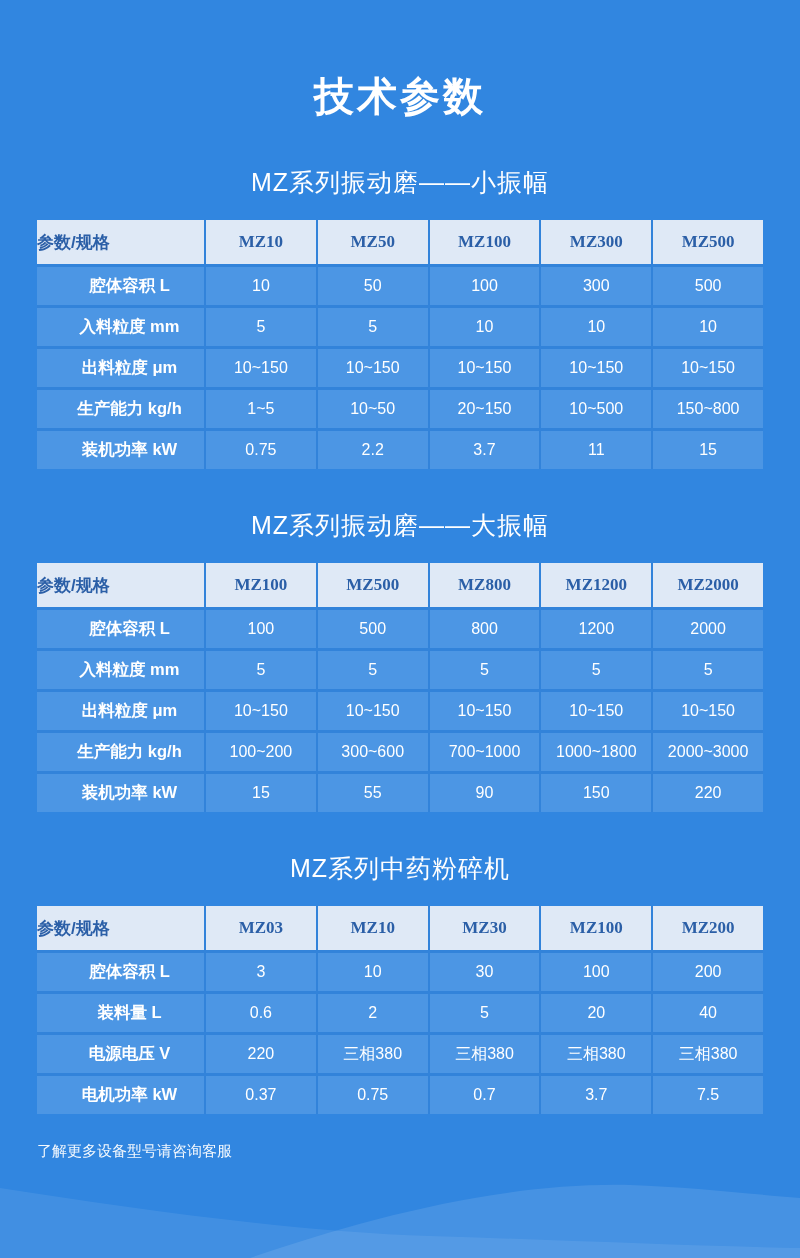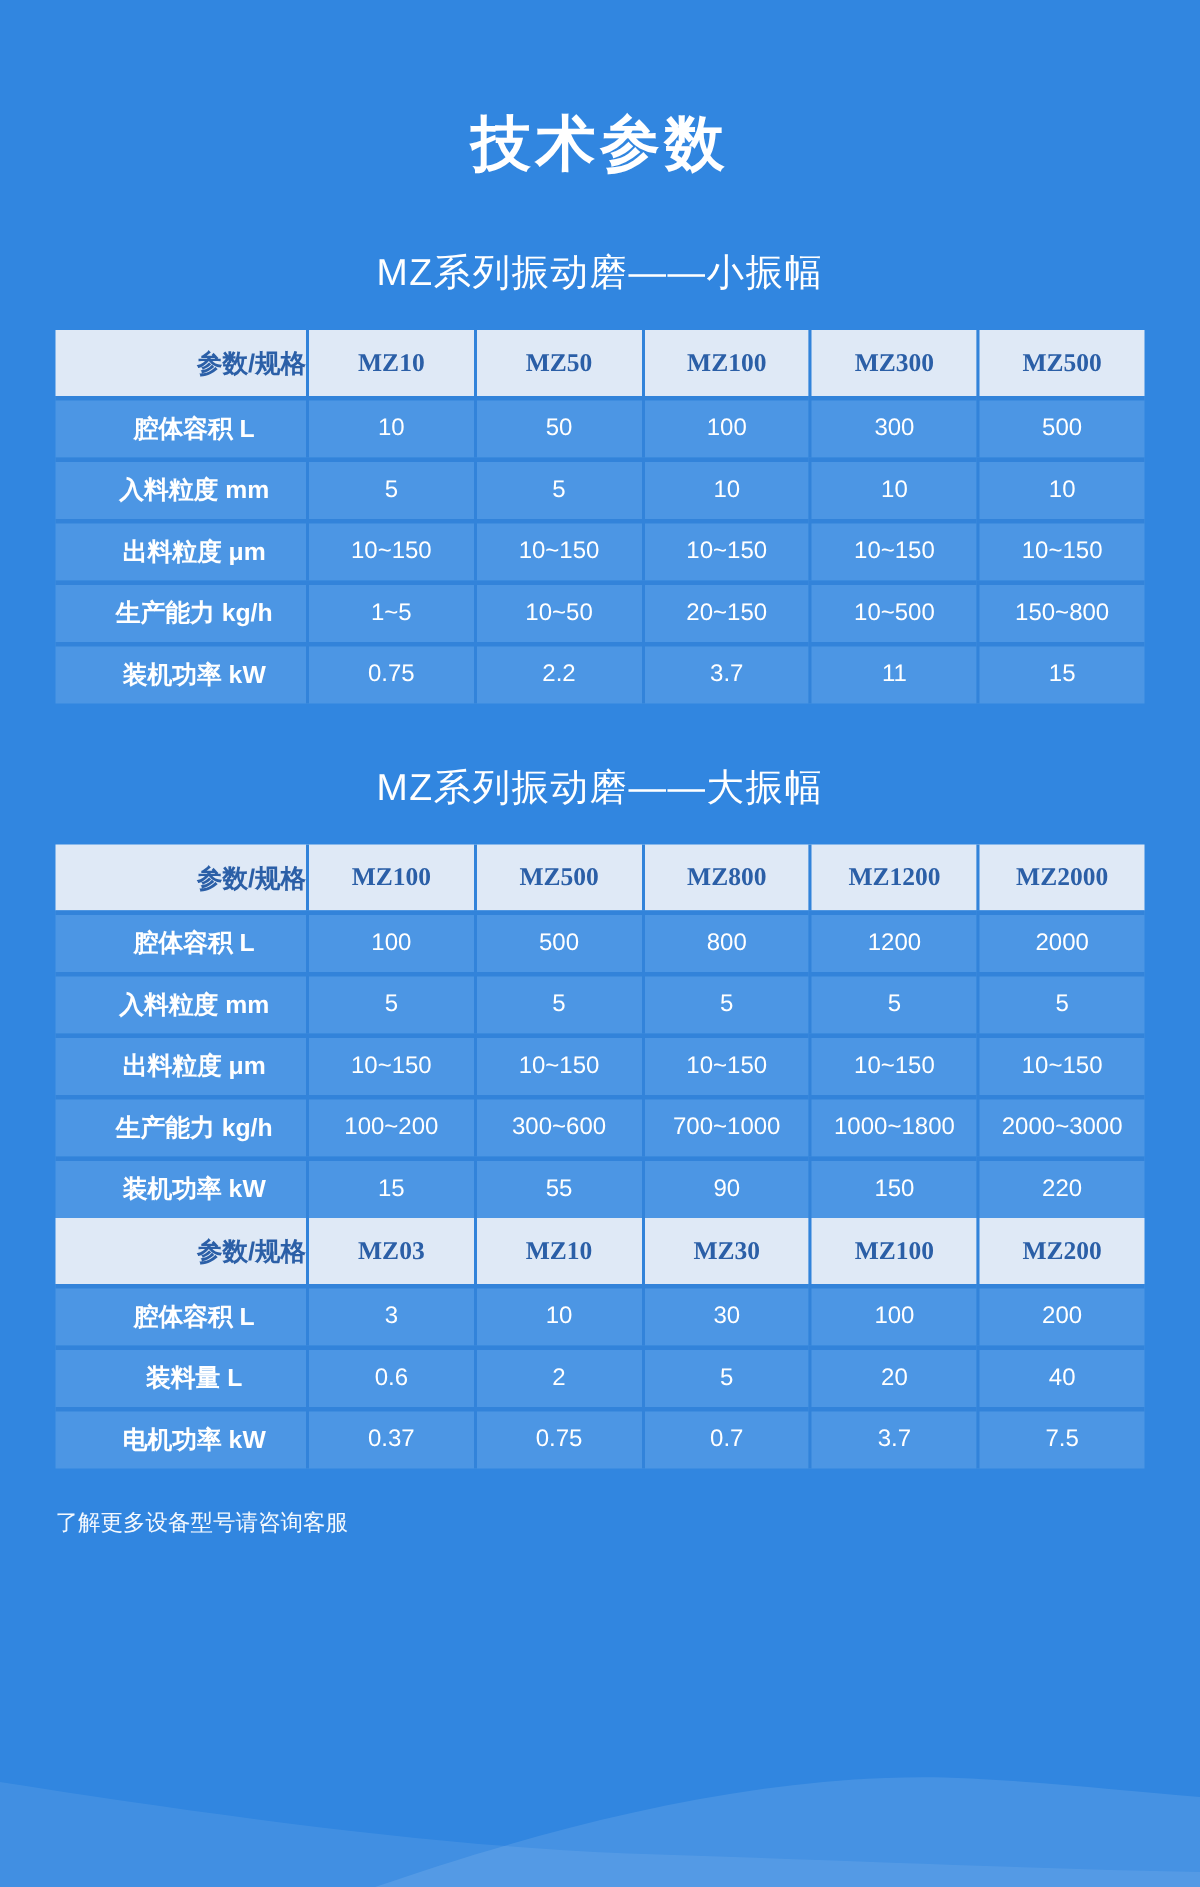--- a/index.html
+++ b/index.html
@@ -55,22 +55,21 @@
   thead th {
     background: var(--header-bg);
     color: var(--header-text);
     font-weight: bold;
     font-size: 17px;
     height: 44px;
     text-align: center;
     padding: 0;
   }
   thead th:first-child {
-    text-align: right;
-    padding-left: 18px;
+    text-align: left;
   }
   thead th:not(:first-child) { border-left: 2px solid var(--divider); font-family: Liberation Serif, serif; }
   tbody th, tbody td {
     background: var(--cell-bg);
     color: var(--text);
     height: 41px;
     border-top: 3px solid var(--divider);
     font-size: 16px;
     padding: 0;
   }
@@ -236,20 +235,21 @@
             <td>55</td>
             <td>90</td>
             <td>150</td>
             <td>220</td>
           </tr>
         </tbody>
       </table>
   </section>
 
   <section>
+    <h2 class="section-title">MZ系列中药粉碎机</h2>
     <table class="spec-table">
       <colgroup>
           <col class="label-col">
           <col>
           <col>
           <col>
           <col>
           <col>
         </colgroup>
     <thead>
@@ -273,20 +273,28 @@
           </tr>
           <tr>
             <th>装料量 L</th>
             <td>0.6</td>
             <td>2</td>
             <td>5</td>
             <td>20</td>
             <td>40</td>
           </tr>
           <tr>
+            <th>电源电压 V</th>
+            <td>220</td>
+            <td>三相380</td>
+            <td>三相380</td>
+            <td>三相380</td>
+            <td>三相380</td>
+          </tr>
+          <tr>
             <th>电机功率 kW</th>
             <td>0.37</td>
             <td>0.75</td>
             <td>0.7</td>
             <td>3.7</td>
             <td>7.5</td>
           </tr>
         </tbody>
       </table>
   </section>

